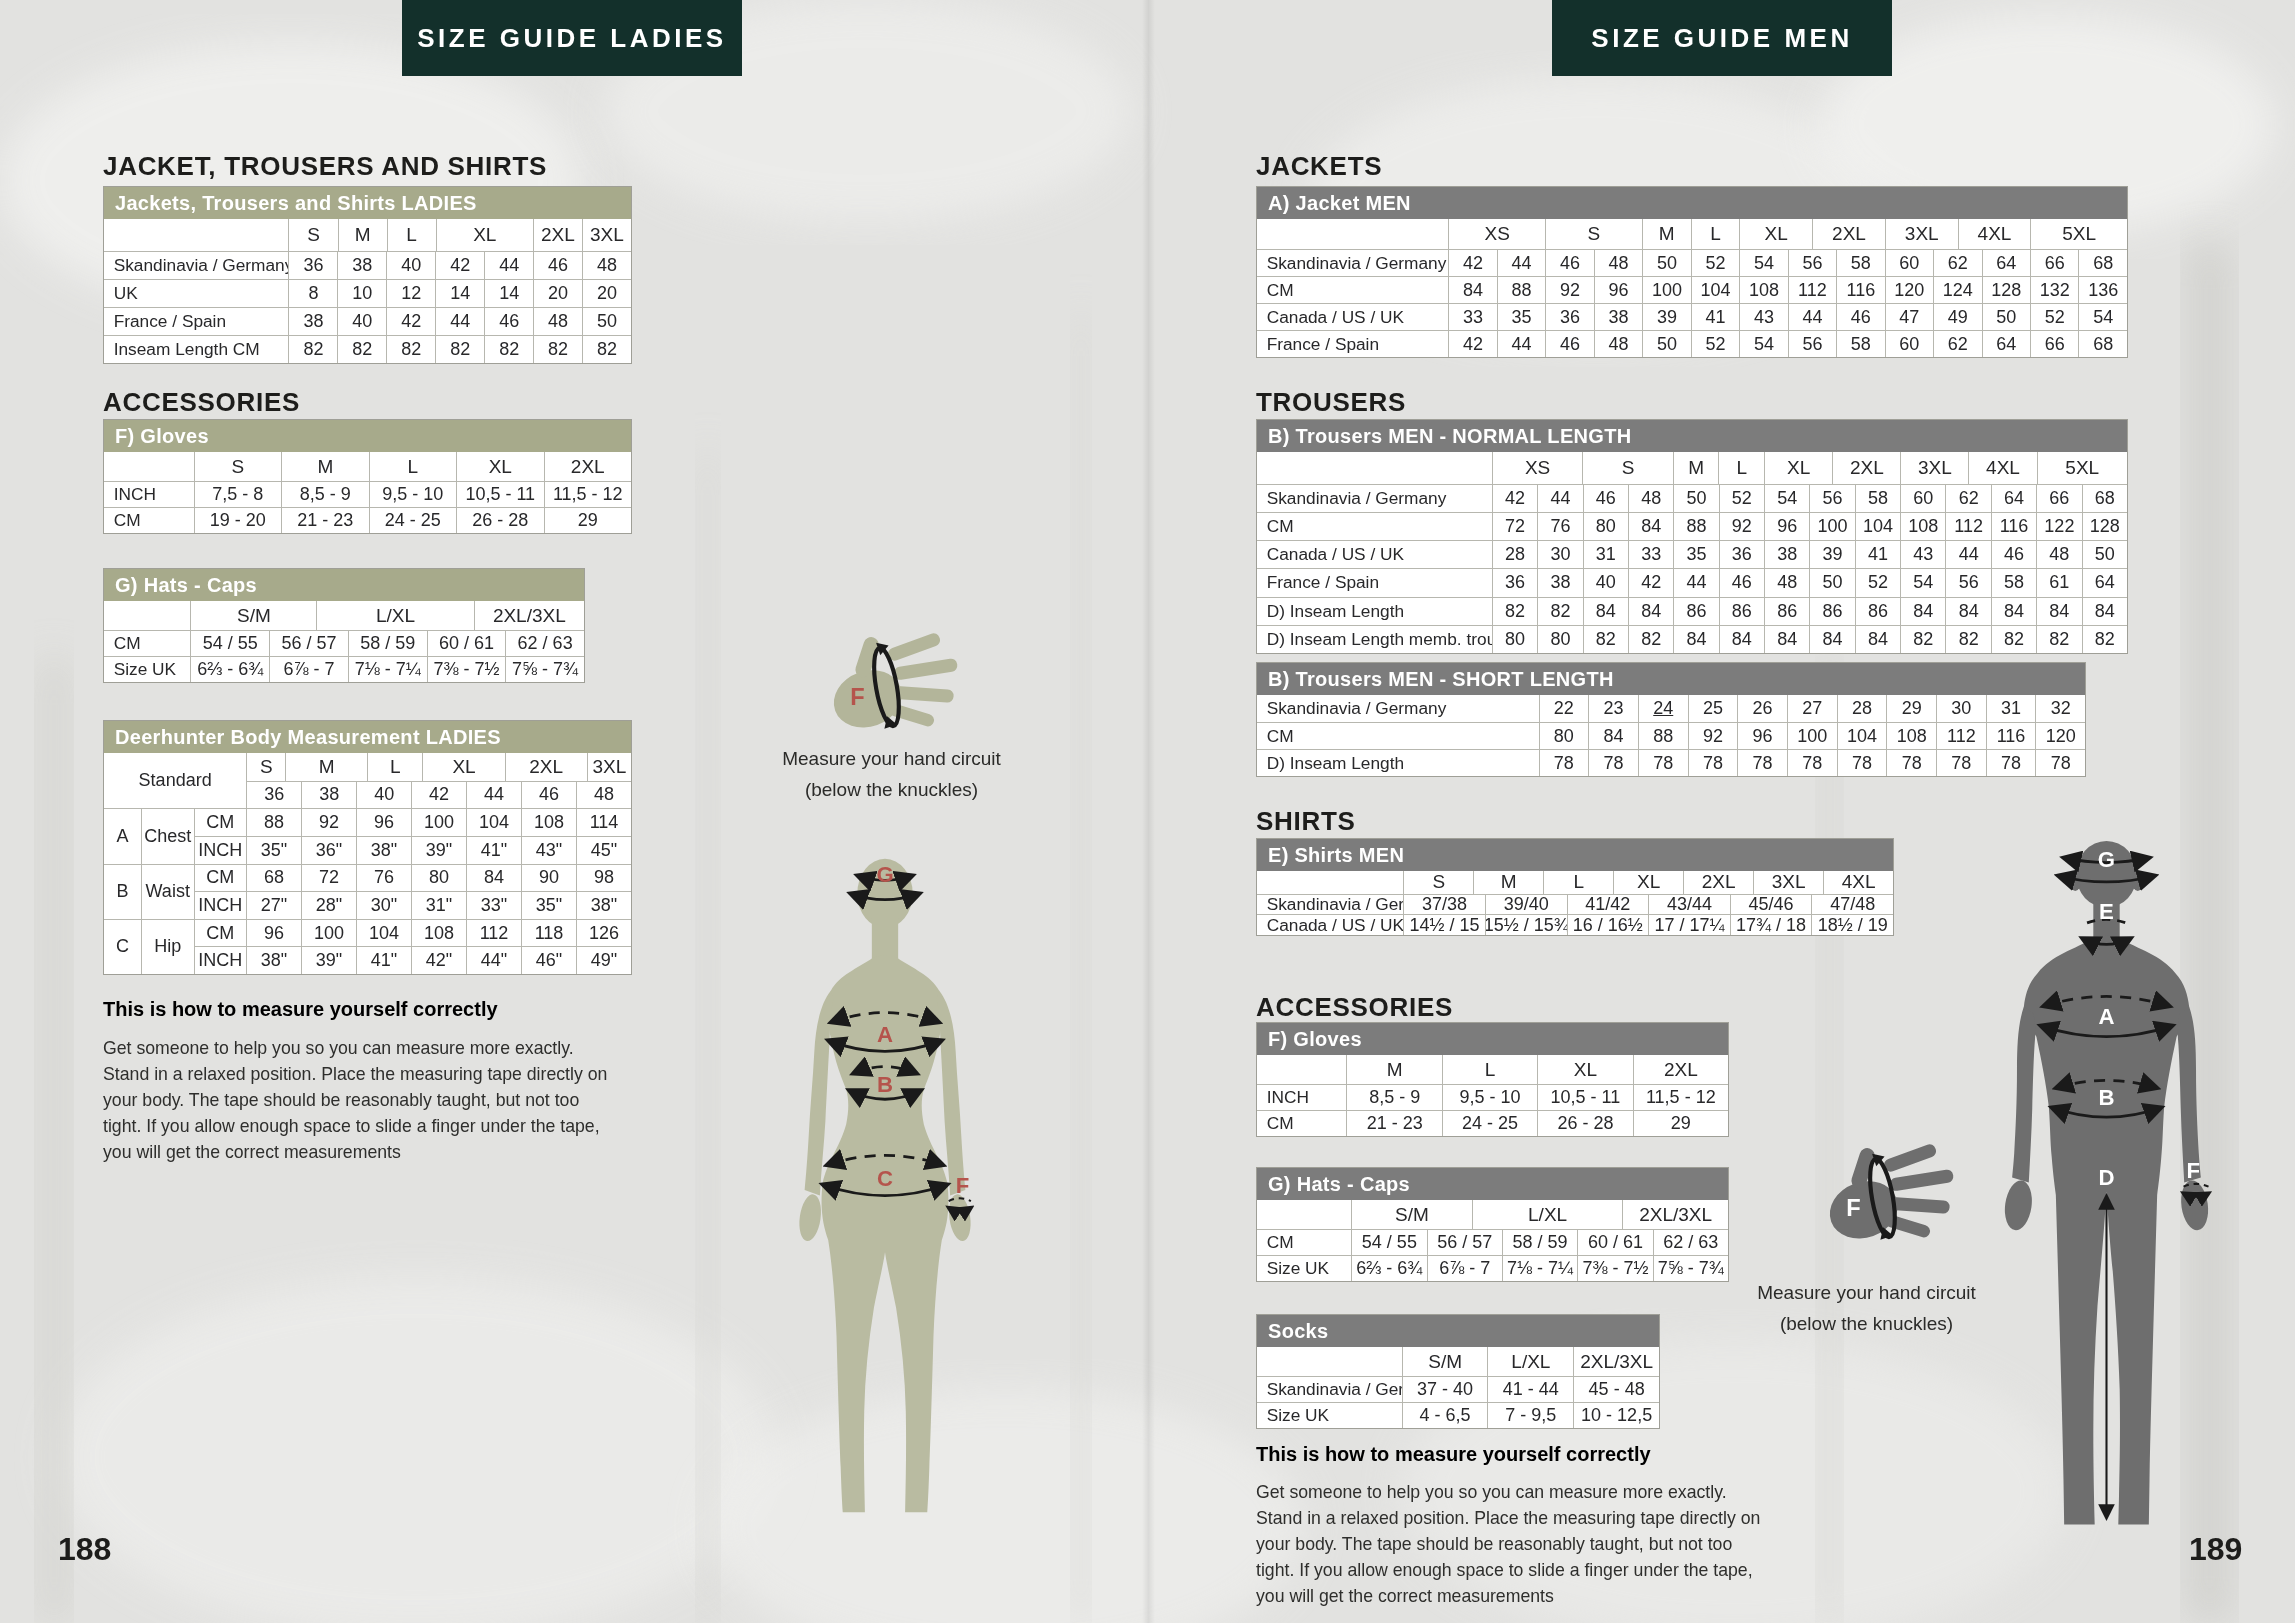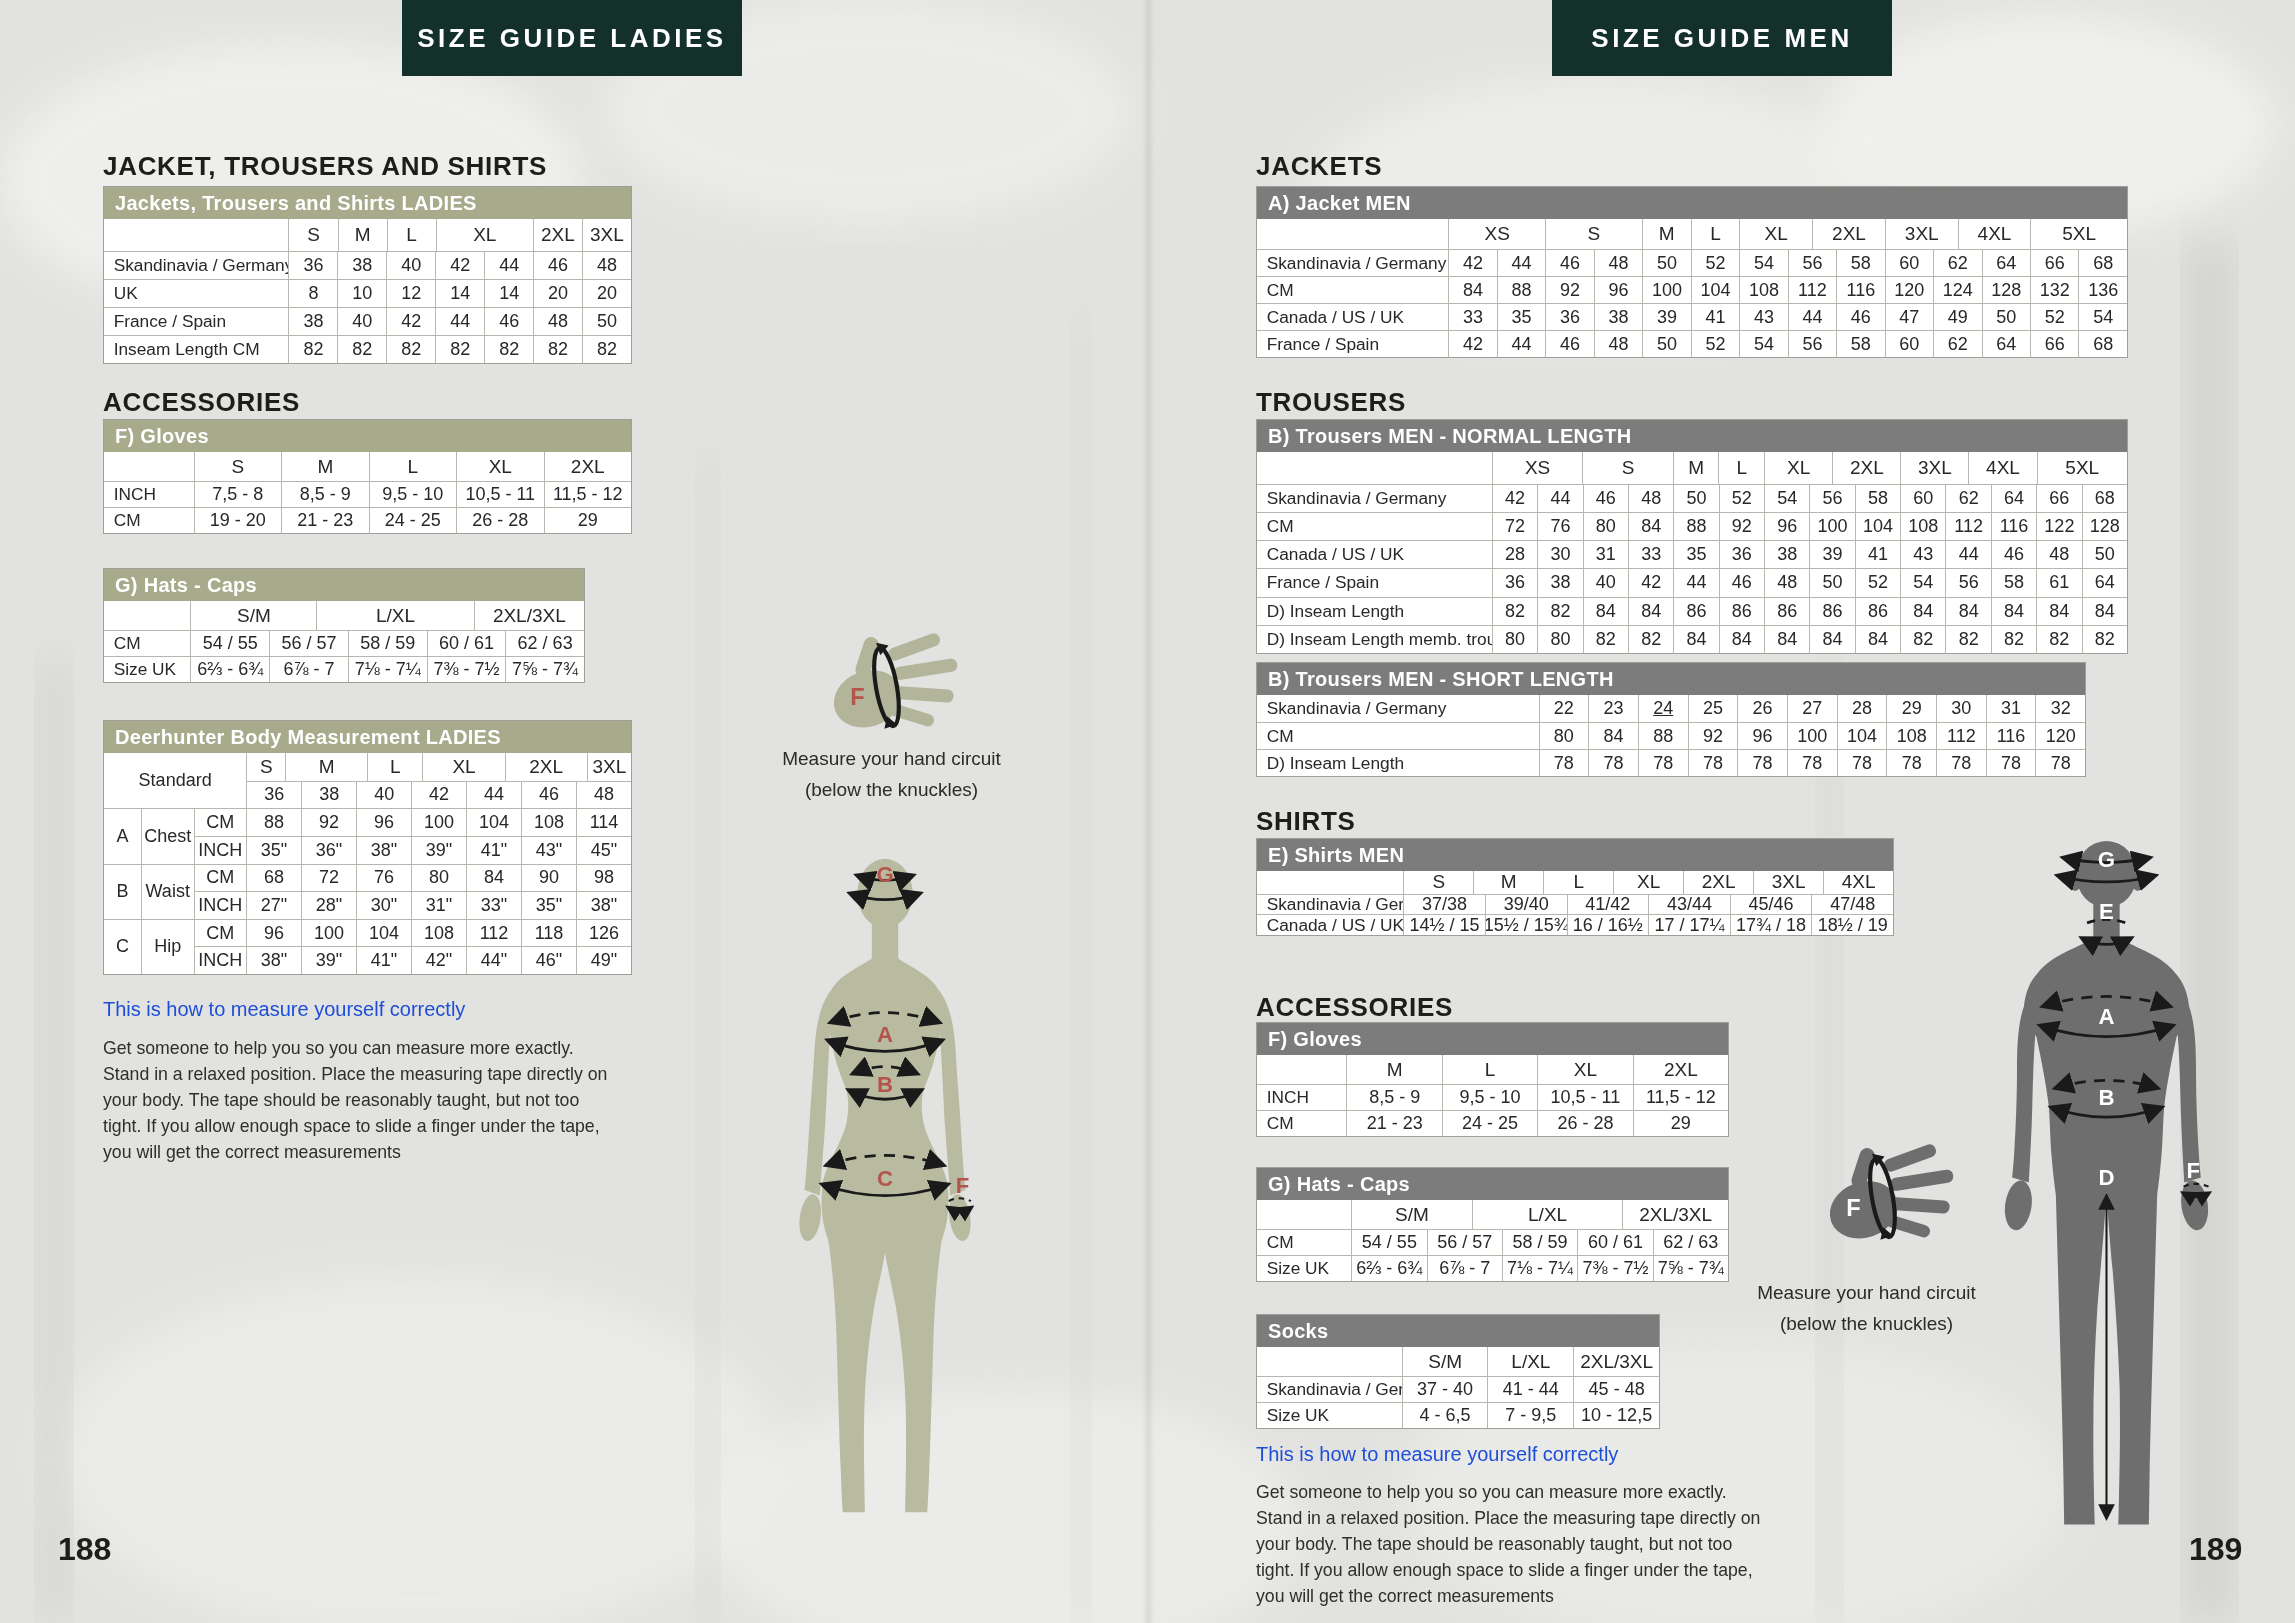--- a/index.html
+++ b/index.html
@@ -33,21 +33,21 @@
   .trow{display:flex;flex:1;min-height:0;}
   .head-row{flex:1.12;}
   .tcell{
     display:flex;align-items:center;justify-content:center;
     font-size:18px;box-sizing:border-box;overflow:hidden;white-space:nowrap;
   }
   .bl{border-left:1.4px solid #b7b7af;}
   .bt{border-top:1.4px solid #b7b7af;}
   .lblcell{justify-content:flex-start;padding-left:9.7px;font-size:17.3px;}
   .hcell{font-size:19px;}
-  .para-h{position:absolute;z-index:3;font-weight:normal;font-size:20px;color:#1d4ed8;white-space:nowrap;}
+  .para-h{position:absolute;z-index:3;font-weight:bold;font-size:20px;color:#000000;white-space:nowrap;}
   .para{position:absolute;z-index:3;font-size:17.7px;line-height:26px;color:#2e2e2c;}
   .pagenum{position:absolute;z-index:3;font-weight:bold;font-size:32px;color:#1d1d1b;}
   .caption{position:absolute;z-index:3;font-size:19px;line-height:30.5px;text-align:center;color:#2b2b29;}
   .fig{position:absolute;z-index:2;}
   .gutter{position:absolute;z-index:1;top:0;height:1623px;width:12.5px;
     background:linear-gradient(90deg,rgba(0,0,0,0) 0%,rgba(0,0,0,0.07) 50%,rgba(0,0,0,0) 100%);}
 </style>
 </head>
 <body>
 

